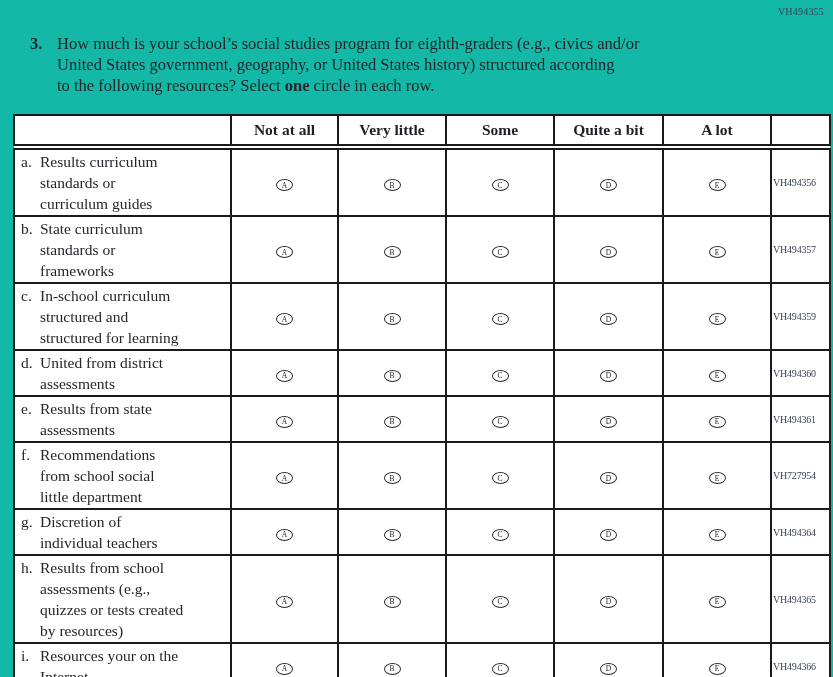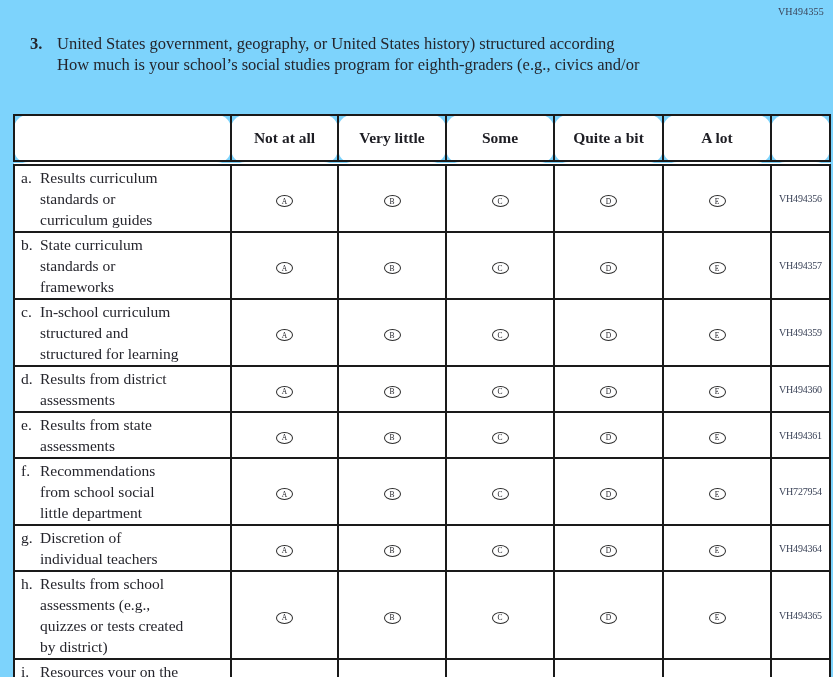--- a/index.html
+++ b/index.html
@@ -1,20 +1,20 @@
 <!DOCTYPE html>
 <html><head>
 <meta charset="utf-8">
 <style>
   html, body { margin: 0; padding: 0; background: #ffffff; }
   .page {
     position: relative;
     width: 833px;
     height: 677px;
-    background: #7dd3fc;
+    background: #14b8a6;
     font-family: "Liberation Serif", "DejaVu Serif", serif;
     color: #25252c;
     overflow: hidden;
   }
   .page-code {
     position: absolute;
     top: 6px;
     right: 9px;
     font-size: 10px;
     letter-spacing: 0.2px;
@@ -52,23 +52,22 @@
   .matrix th, .matrix td {
     border: 2px solid #1a1a1a;
     background: #ffffff;
   }
   .matrix thead th {
     border-bottom: 6px double #1a1a1a;
     font-weight: bold;
     font-size: 15.5px;
     text-align: center;
     height: 24px;
-    padding: 10px 0;
+    padding: 2px 0;
     color: #1e1e24;
-    border-radius: 14px;
   }
   .row-label {
     text-align: left;
     font-weight: normal;
     font-size: 15.5px;
     vertical-align: top;
     padding: 1px 2px 1px 2px;
   }
   .label-wrap {
     position: relative;
@@ -98,39 +97,40 @@
     background: #ffffff;
   }
   .bubble-letter {
     font-size: 7.5px;
     line-height: 1;
     color: #222228;
     transform: translateY(-0.5px);
   }
   .code-cell {
     font-size: 10px;
-    text-align: center;
+    text-align: left;
     vertical-align: middle;
     color: #3a4257;
     padding: 0 1px;
     letter-spacing: -0.2px;
   }
 </style>
 </head>
 <body>
 
 <div class="page">
 
   <div class="page-code">VH494355</div>
 
   <div class="question">
     <span class="q-number">3.</span>
     <div class="q-text">
+      <div class="q-line"><span>How much is your school’s social studies program for eighth-graders (e.g., civics and/or</span><b></b><span></span></div>
       <div class="q-line"><span>United States government, geography, or United States history) structured according</span><b></b><span></span></div>
-      <div class="q-line"><span>How much is your school’s social studies program for eighth-graders (e.g., civics and/or</span><b></b><span></span></div>
+      <div class="q-line"><span>to the following resources? Select </span><b>one</b><span> circle in each row.</span></div>
     </div>
   </div>
 
   <table class="matrix">
     <colgroup>
       <col style="width:217px">
       <col style="width:107px">
       <col style="width:108px">
       <col style="width:108px">
       <col style="width:109px">
@@ -231,21 +231,21 @@
       <td class="opt"><span class="bubble">
               <span class="bubble-letter">E</span>
             </span></td>
       <td class="code-cell">VH494359</td>
     </tr>
         <tr>
       <th class="row-label">
         <div class="label-wrap">
           <span class="row-letter">d.</span>
           <div class="label-lines">
-                <div class="label-line">Results from district</div>
+                <div class="label-line">United from district</div>
                 <div class="label-line">assessments</div>
               </div>
         </div>
       </th>
       <td class="opt"><span class="bubble">
               <span class="bubble-letter">A</span>
             </span></td>
       <td class="opt"><span class="bubble">
               <span class="bubble-letter">B</span>
             </span></td>
@@ -343,21 +343,21 @@
       <td class="code-cell">VH494364</td>
     </tr>
         <tr>
       <th class="row-label">
         <div class="label-wrap">
           <span class="row-letter">h.</span>
           <div class="label-lines">
                 <div class="label-line">Results from school</div>
                 <div class="label-line">assessments (e.g.,</div>
                 <div class="label-line">quizzes or tests created</div>
-                <div class="label-line">by district)</div>
+                <div class="label-line">by resources)</div>
               </div>
         </div>
       </th>
       <td class="opt"><span class="bubble">
               <span class="bubble-letter">A</span>
             </span></td>
       <td class="opt"><span class="bubble">
               <span class="bubble-letter">B</span>
             </span></td>
       <td class="opt"><span class="bubble">

